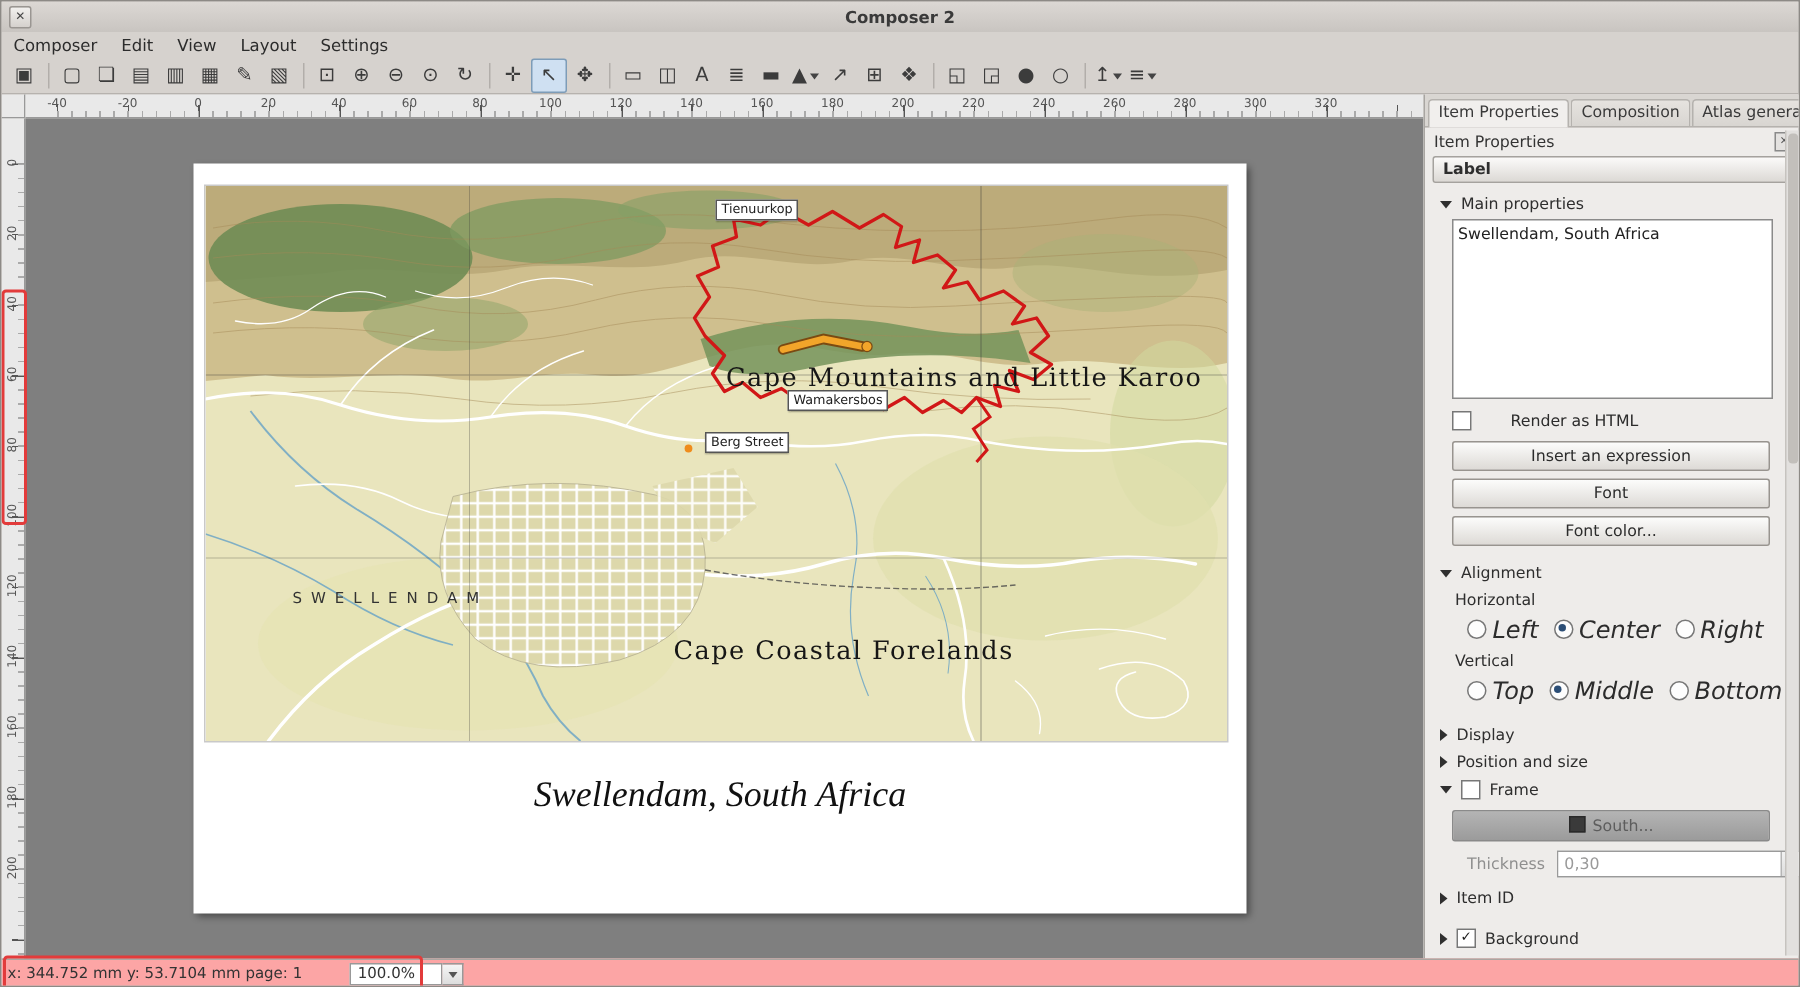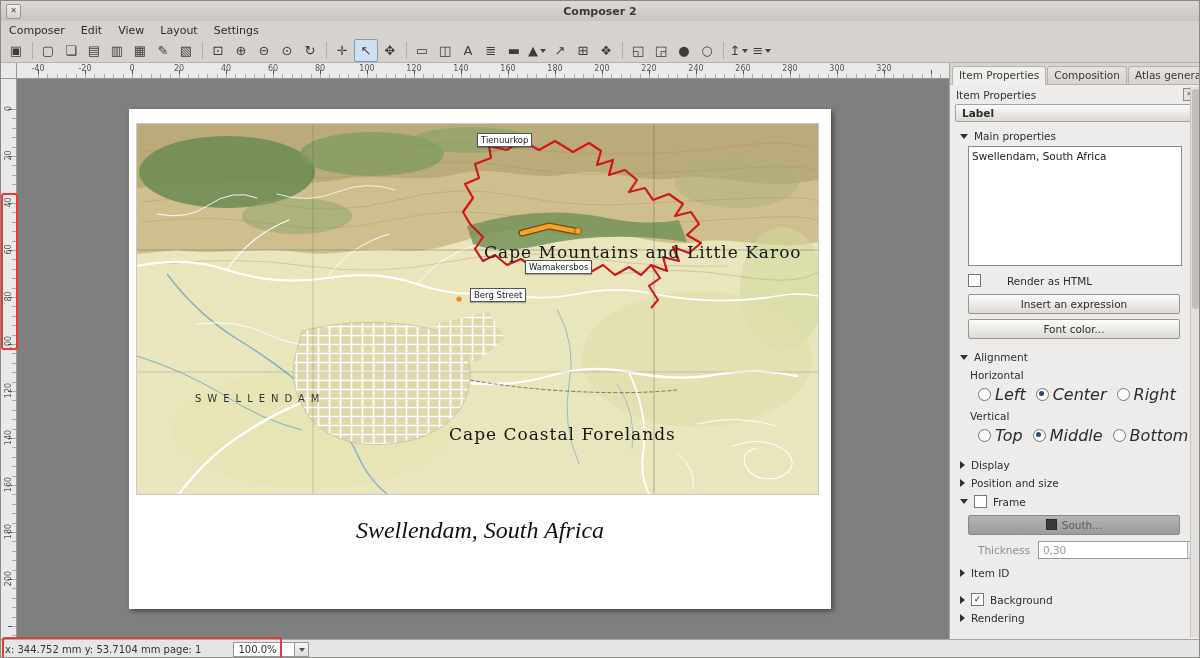--- a/index.html
+++ b/index.html
@@ -88,21 +88,21 @@
   .dim{color:#8f8f8f;}
   .spinbox{display:flex;margin-left:8px;border:1px solid #9a9a9a;background:#fff;height:16px;}
   .spin-input{width:140px;border:none;outline:none;font-size:10.5px;color:#9a9a9a;padding:0 4px;background:#fff;font-family:"DejaVu Sans",sans-serif;}
   .spin-arrows{width:14px;border-left:1px solid #b5b5b5;display:flex;flex-direction:column;align-items:center;justify-content:center;background:linear-gradient(#f2f2f2,#dcdcdc);}
   .sp-up{width:0;height:0;border-left:3px solid transparent;border-right:3px solid transparent;border-bottom:4px solid #777;margin-bottom:2px;}
   .sp-dn{width:0;height:0;border-left:3px solid transparent;border-right:3px solid transparent;border-top:4px solid #777;}
   .pscroll{position:absolute;right:1px;top:24px;width:9px;height:550px;background:#e2e0de;border-left:1px solid #c6c3bf;}
   .pscroll .thumb{position:absolute;left:1px;top:2px;width:7px;height:220px;background:#c2bfbb;border-radius:3px;}
 
   
-  .statusbar{position:absolute;left:0;top:638px;width:100%;height:20px;background:#e5e5e5;border-top:1px solid #aaa6a2;
+  .statusbar{position:absolute;left:0;top:638px;width:100%;height:20px;background:#fca5a5;border-top:1px solid #aaa6a2;
              display:flex;align-items:center;font-size:10px;color:#333;padding:0 4px;box-sizing:border-box;}
   .zoom{margin-left:32px;display:flex;align-items:center;height:15px;}
   .zoom-val{width:52px;background:#fff;border:1px solid #999;padding:1px 4px;font-size:10px;height:11px;line-height:11px;}
   .zoom-arrow{width:14px;height:15px;border:1px solid #999;border-left:none;background:linear-gradient(#f5f5f5,#ddd);
               display:flex;align-items:center;justify-content:center;box-sizing:border-box;}
   .za{width:0;height:0;border-left:3px solid transparent;border-right:3px solid transparent;border-top:4px solid #555;}
 
   
   .anno{position:absolute;border:2px solid #e23b3b;border-radius:3px;z-index:60;pointer-events:none;}
 </style>
@@ -359,20 +359,21 @@
       <span class="tri open"></span>
       <span>Main properties</span>
     </div>
     <textarea class="lbl-area" style="">Swellendam, South Africa</textarea>
 
     <div class="check-row">
       <span class="chk"></span>
       <span>Render as HTML</span>
     </div>
     <span class="btn">Insert an expression</span>
+    <span class="btn">Font</span>
     <span class="btn">Font color...</span>
 
     <div class="sec" style="margin-top:8px">
       <span class="tri open"></span>
       <span>Alignment</span>
     </div>
     <div class="sub-label">Horizontal</div>
     <div class="radio-row">
       <span class="radio-opt">
           <span class="rad"></span>

